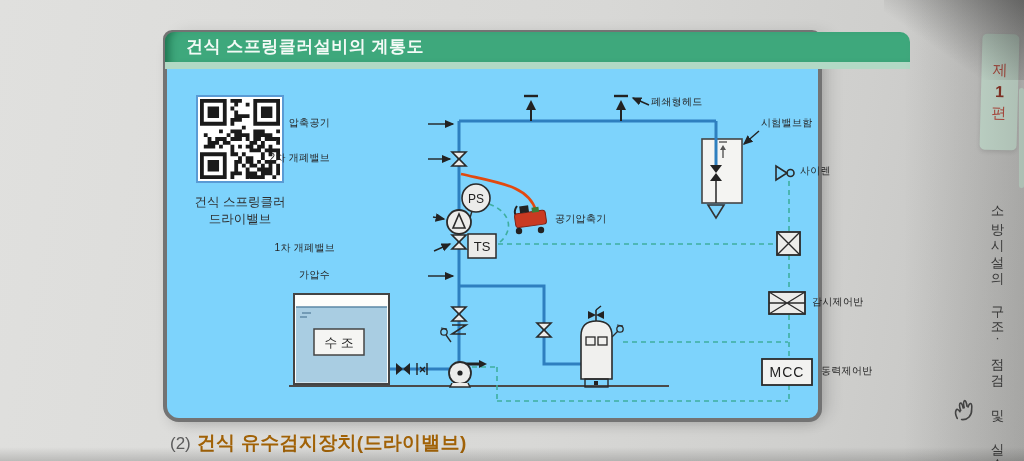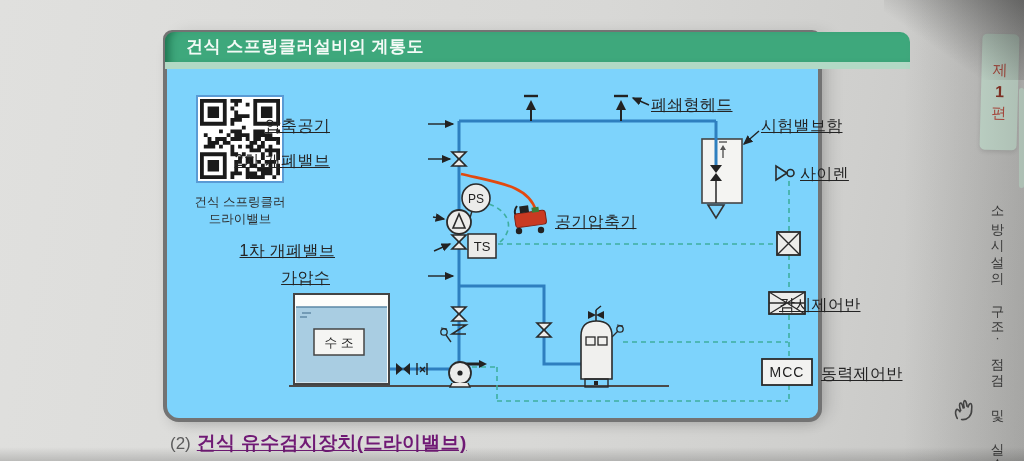--- a/index.html
+++ b/index.html
@@ -20,25 +20,25 @@
        box-shadow:inset 10px 0 8px -6px rgba(0,70,40,.55);}
   .card-header .title{display:block;padding-left:21px;line-height:30px;
        font-size:17px;font-weight:bold;color:#f3faf6;letter-spacing:.5px;}
   .header-band{position:absolute;left:-2px;top:28px;width:745px;height:7px;background:#b2d9c5;}
   .qr-block{position:absolute;left:22px;top:61px;width:102px;text-align:center;}
   .qr-frame{width:88px;height:88px;margin:0 auto;background:#fff;border:2px solid #5a9bd5;
        box-sizing:border-box;padding:2px;}
   .qr-frame svg{display:block;width:80px;height:80px;background:#fff;}
   .qr-cap{margin-top:11px;font-size:12.5px;color:#2e2e2e;line-height:17px;}
   .diagram{position:absolute;left:0;top:0;width:745px;height:392px;}
-  .lbl{position:absolute;font-size:16px;color:#242424;white-space:nowrap;letter-spacing:.3px;text-decoration:underline;}
+  .lbl{position:absolute;font-size:10px;color:#242424;white-space:nowrap;letter-spacing:.3px;}
   .lbl.r{text-align:center;}
   .footer-line{position:absolute;left:170px;top:430px;white-space:nowrap;}
   .footer-line .idx{font-size:17px;color:#5c5c5c;margin-right:6px;}
-  .footer-line .txt{font-size:19px;font-weight:bold;color:#701a75;letter-spacing:.3px;text-decoration:underline;}
+  .footer-line .txt{font-size:19px;font-weight:bold;color:#a16207;letter-spacing:.3px;}
   .side-tab{position:absolute;left:981px;top:34px;width:37px;height:116px;background:#cde4d6;
        border-radius:5px;display:flex;flex-direction:column;align-items:center;justify-content:center;
        gap:3px;transform:rotate(1.5deg);box-shadow:0 2px 4px rgba(0,0,0,.12);}
   .side-tab .je,.side-tab .pyeon{color:#b9473a;font-size:15px;}
   .side-tab .num{color:#8a2d1f;font-weight:bold;font-size:16px;}
   .side-sliver{position:absolute;left:1019px;top:88px;width:5px;height:100px;background:#cde4d6;border-radius:3px;}
   .vertical-title{position:absolute;left:988px;top:196px;writing-mode:vertical-rl;text-orientation:upright;
        font-size:13.5px;color:#383838;letter-spacing:3px;font-weight:500;white-space:nowrap;}
   .hand-icon{position:absolute;left:948px;top:390px;transform:rotate(-12deg);opacity:.85;}
   svg text{font-family:"Liberation Sans","DejaVu Sans",sans-serif;fill:#222;}
@@ -229,21 +229,21 @@
   </svg>
 
   <span class="lbl r" style="right:488px;top:82px">압축공기</span>
   <span class="lbl r" style="right:488px;top:117px">2차 개폐밸브</span>
   <span class="lbl r" style="right:483px;top:207px">1차 개폐밸브</span>
   <span class="lbl r" style="right:488px;top:234px">가압수</span>
   <span class="lbl" style="left:484px;top:61px">폐쇄형헤드</span>
   <span class="lbl" style="left:594px;top:82px">시험밸브함</span>
   <span class="lbl" style="left:633px;top:130px">사이렌</span>
   <span class="lbl" style="left:388px;top:178px">공기압축기</span>
-  <span class="lbl" style="left:612px;top:261px">감시제어반</span>
+  <span class="lbl" style="left:645px;top:261px">감시제어반</span>
   <span class="lbl" style="left:654px;top:330px">동력제어반</span>
 </div>
 
 <div class="side-tab">
   <span class="je">제</span>
   <span class="num">1</span>
   <span class="pyeon">편</span>
 </div>
 <div class="side-sliver"></div>
 <span class="vertical-title">소방시설의 구조·점검 및 실습</span>

